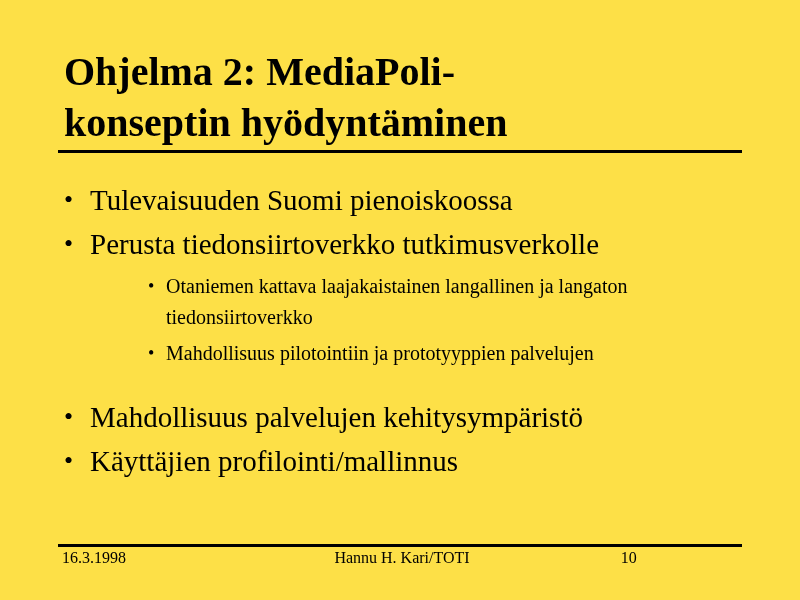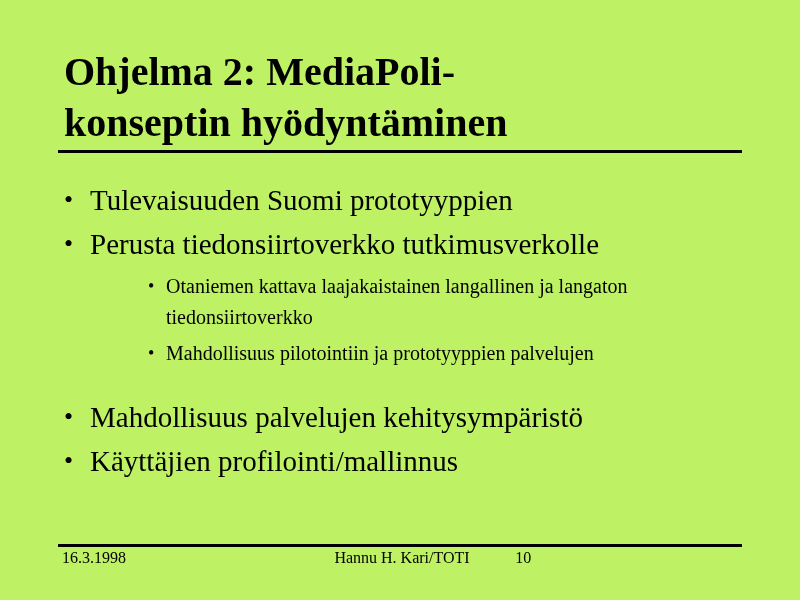--- a/index.html
+++ b/index.html
@@ -5,21 +5,21 @@
   * { margin: 0; padding: 0; box-sizing: border-box; }
   html, body { width: 800px; height: 600px; }
   body {
     font-family: "Liberation Serif", "DejaVu Serif", serif;
     background: #ffffff;
   }
   .slide {
     position: relative;
     width: 800px;
     height: 600px;
-    background: #bef264;
+    background: #fde047;
     color: #000000;
     overflow: hidden;
   }
   
   .title {
     position: absolute;
     left: 64px;
     top: 46px;
     font-size: 40px;
     font-weight: bold;
@@ -76,39 +76,39 @@
     left: 58px;
     width: 684px;
     top: 549px;
     display: flex;
     align-items: baseline;
     font-size: 16px;
     color: #000000;
   }
   .footer .f-left  { flex: 1; text-align: left; padding-left: 4px; }
   .footer .f-mid   { flex: 1; text-align: center; }
-  .footer .f-right { flex: 1; text-align: left; }
+  .footer .f-right { flex: 1; text-align: center; }
 </style>
 </head>
 <body>
 
 <div class="slide">
 
   <h1 class="title">
     <span>Ohjelma 2: MediaPoli-</span><br>
     <span>konseptin hyödyntäminen</span>
   </h1>
 
   <div class="rule title-rule"></div>
 
   <div class="bullets">
 
     <div class="row b1">
       <span class="dot">•</span>
-      <span class="txt">Tulevaisuuden Suomi prototyyppien</span>
+      <span class="txt">Tulevaisuuden Suomi pienoiskoossa</span>
     </div>
 
     <div class="row b1">
       <span class="dot">•</span>
       <span class="txt">Perusta tiedonsiirtoverkko tutkimusverkolle</span>
     </div>
 
     <div class="sub-group">
       <div class="row b2">
         <span class="dot">•</span>

